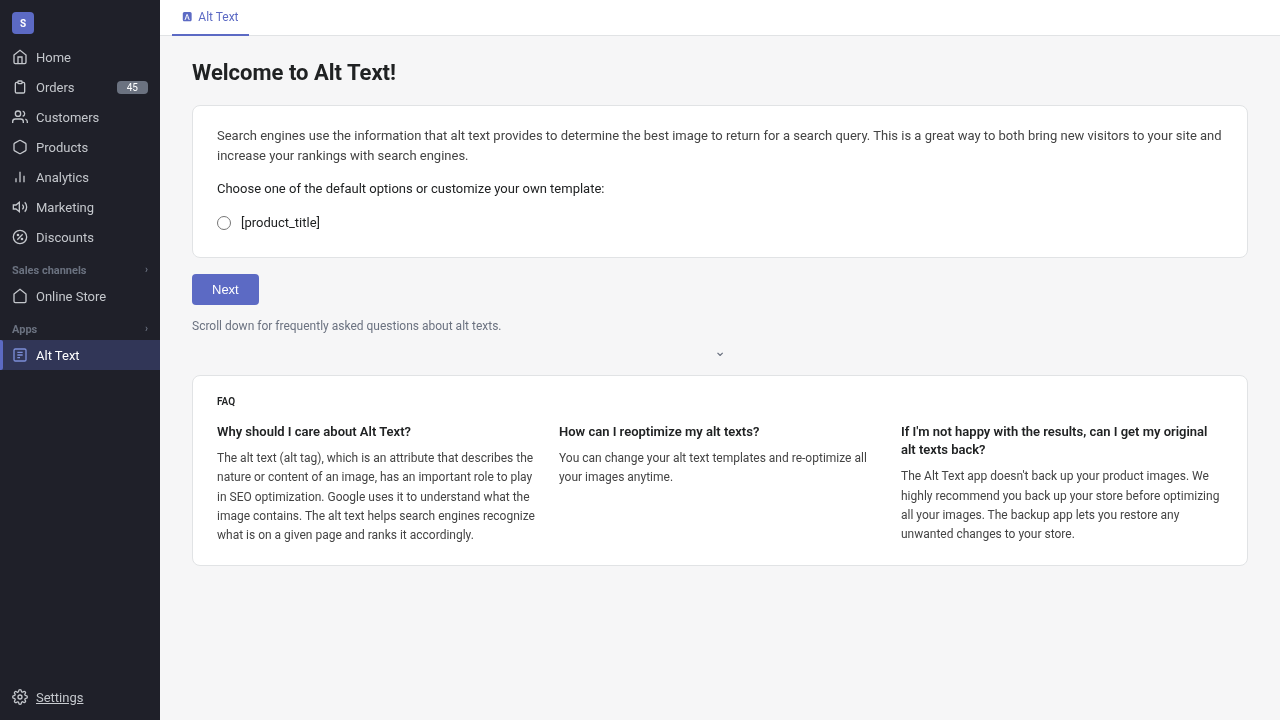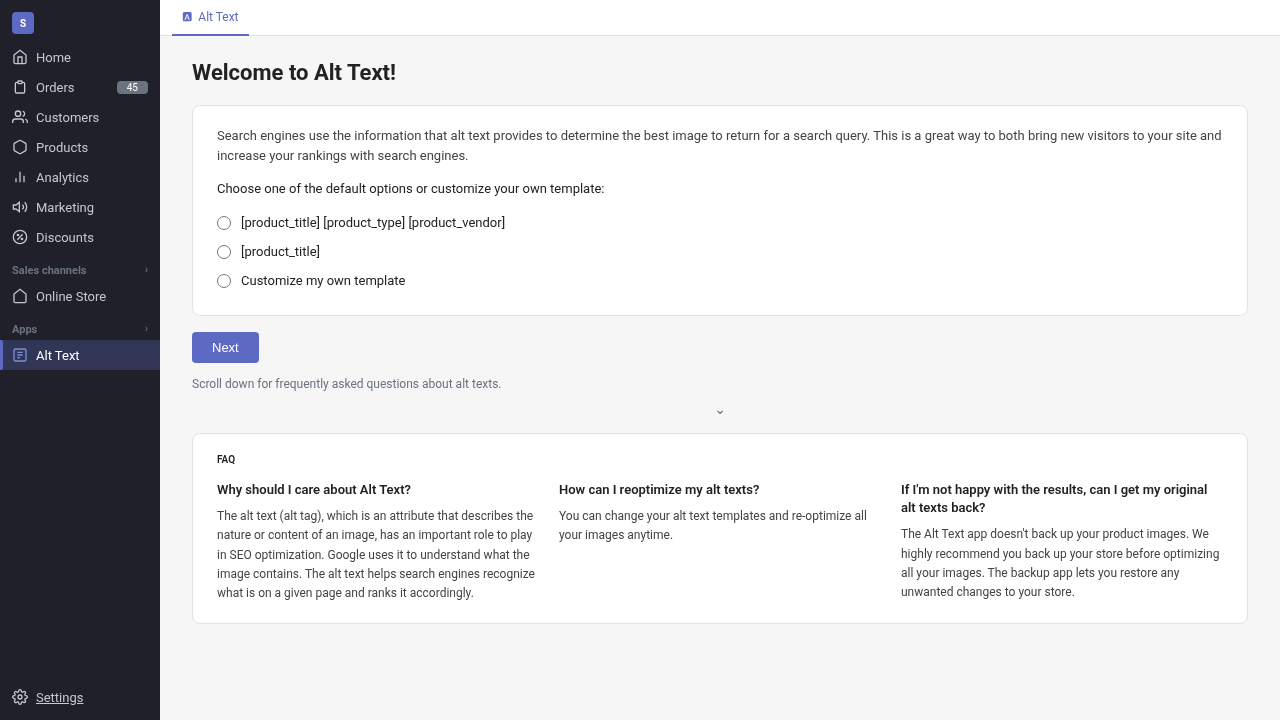--- a/index.html
+++ b/index.html
@@ -384,34 +384,26 @@
   </div>
 
   <div id="content">
     <h1 class="page-title">Welcome to Alt Text!</h1>
 
     <div class="card">
       <p class="card-description">Search engines use the information that alt text provides to determine the best image to return for a search query. This is a great way to both bring new visitors to your site and increase your rankings with search engines.</p>
       <p class="choose-label">Choose one of the default options or customize your own template:</p>
 
 
-      <label class="radio-option">
-        <input type="radio" name="alt-template" style="">
-        <span class="radio-label">[product_title] [product_type] [product_vendor]</span>
-      </label>
 
       <label class="radio-option">
         <input type="radio" name="alt-template" style="">
         <span class="radio-label">[product_title]</span>
       </label>
 
-      <label class="radio-option">
-        <input type="radio" name="alt-template" style="">
-        <span class="radio-label">Customize my own template</span>
-      </label>
     </div>
 
     <div class="next-btn-row">
       <button class="btn-next">Next</button>
     </div>
 
     <div class="scroll-hint">Scroll down for frequently asked questions about alt texts.</div>
     <div class="scroll-chevron">⌄</div>
 
     <div class="card">

